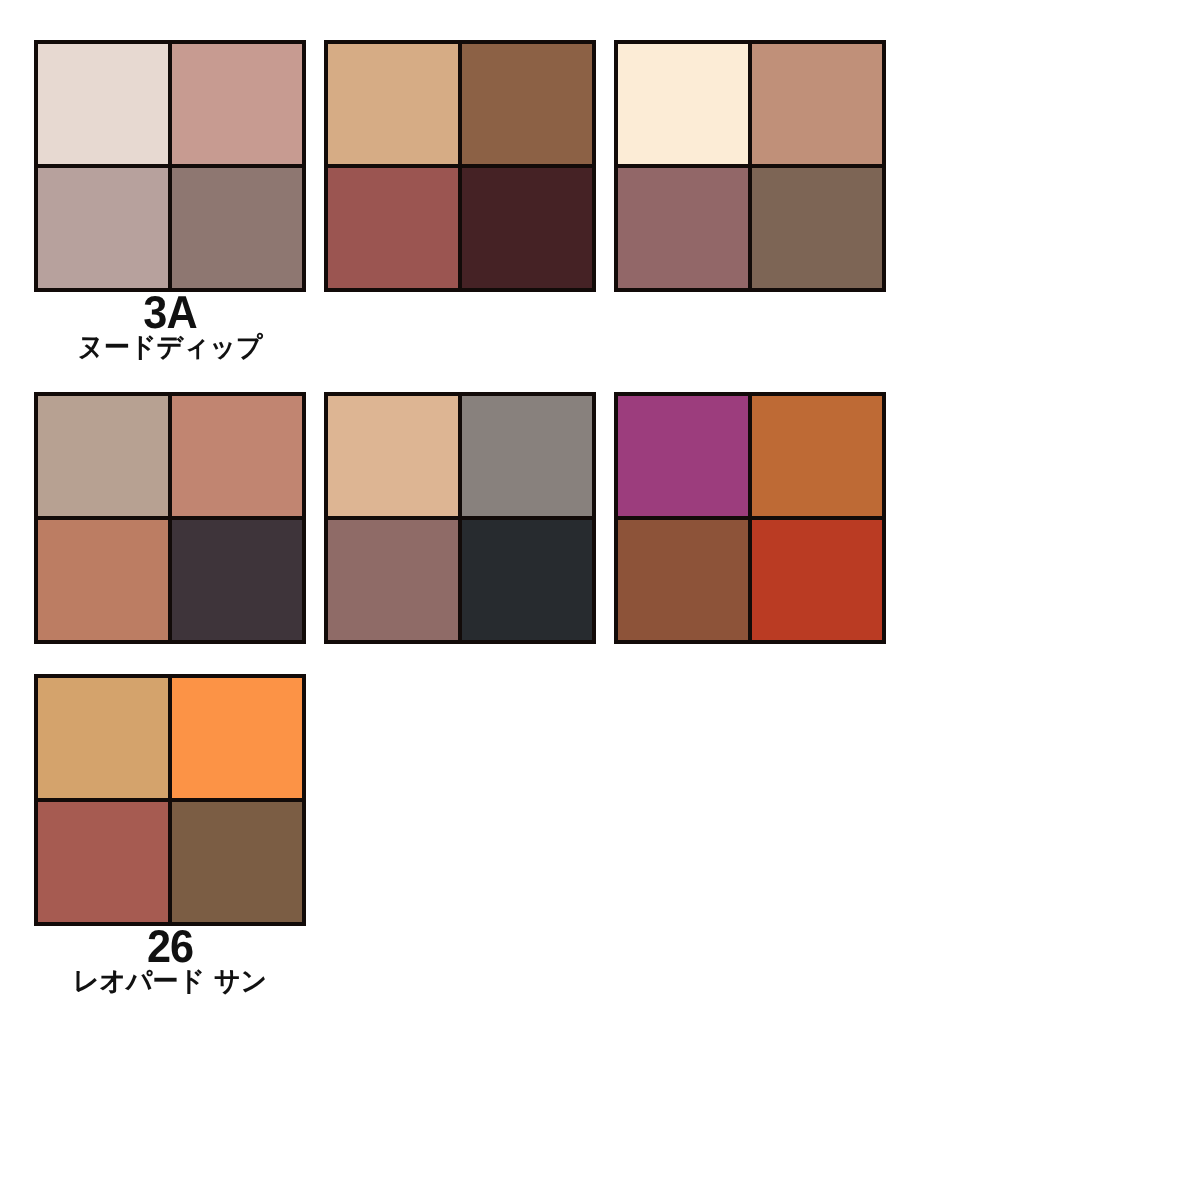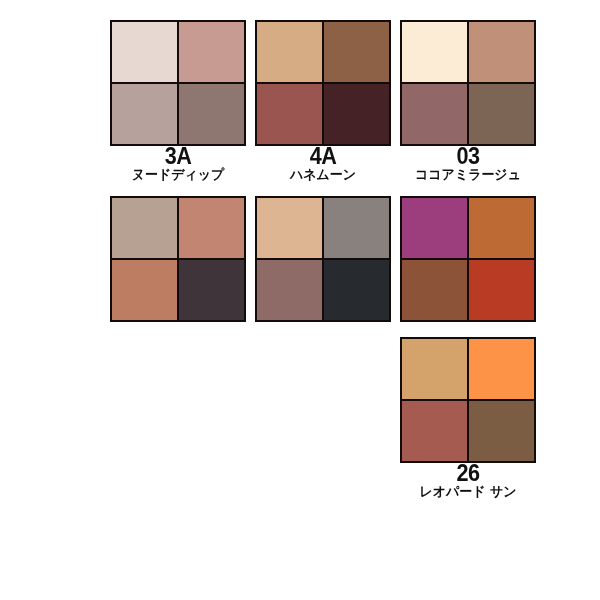--- a/index.html
+++ b/index.html
@@ -23,21 +23,20 @@
   .grid {
     position: absolute;
     left: 0;
     top: 0;
     width: 528px;
     padding: 14px 0 0 0;
     box-sizing: border-box;
     display: flex;
     flex-wrap: wrap;
     align-content: flex-start;
-    justify-content: flex-end;
   }
   .palette-cell {
     width: 145px;
     margin: 0 0 9px 0;
     padding: 6px 0 0 17px;
     box-sizing: border-box;
     display: flex;
     flex-direction: column;
     align-items: flex-start;
   }
@@ -102,35 +101,27 @@
           <span class="name"><span class="name-line">ヌードディップ</span></span>
         </div>
       </div>
       <div class="palette-cell">
         <div class="swatch-box" style="background: rgb(18, 11, 9); border-color: rgb(18, 11, 9);">
           <div class="swatch" style="background: rgb(214, 172, 133);"></div>
           <div class="swatch" style="background: rgb(140, 97, 69);"></div>
           <div class="swatch" style="background: rgb(155, 85, 81);"></div>
           <div class="swatch" style="background: rgb(69, 34, 37);"></div>
         </div>
-        <div class="caption">
-          <span class="code">4A</span>
-          <span class="name"><span class="name-line">ハネムーン</span></span>
-        </div>
       </div>
       <div class="palette-cell">
         <div class="swatch-box" style="background: rgb(18, 11, 9); border-color: rgb(18, 11, 9);">
           <div class="swatch" style="background: rgb(252, 236, 214);"></div>
           <div class="swatch" style="background: rgb(192, 144, 121);"></div>
           <div class="swatch" style="background: rgb(146, 103, 104);"></div>
           <div class="swatch" style="background: rgb(125, 101, 85);"></div>
-        </div>
-        <div class="caption">
-          <span class="code">03</span>
-          <span class="name"><span class="name-line">ココアミラージュ</span></span>
         </div>
       </div>
       <div class="palette-cell">
         <div class="swatch-box" style="background: rgb(18, 11, 9); border-color: rgb(18, 11, 9);">
           <div class="swatch" style="background: rgb(183, 161, 146);"></div>
           <div class="swatch" style="background: rgb(193, 133, 113);"></div>
           <div class="swatch" style="background: rgb(188, 125, 99);"></div>
           <div class="swatch" style="background: rgb(62, 52, 58);"></div>
         </div>
       </div>

